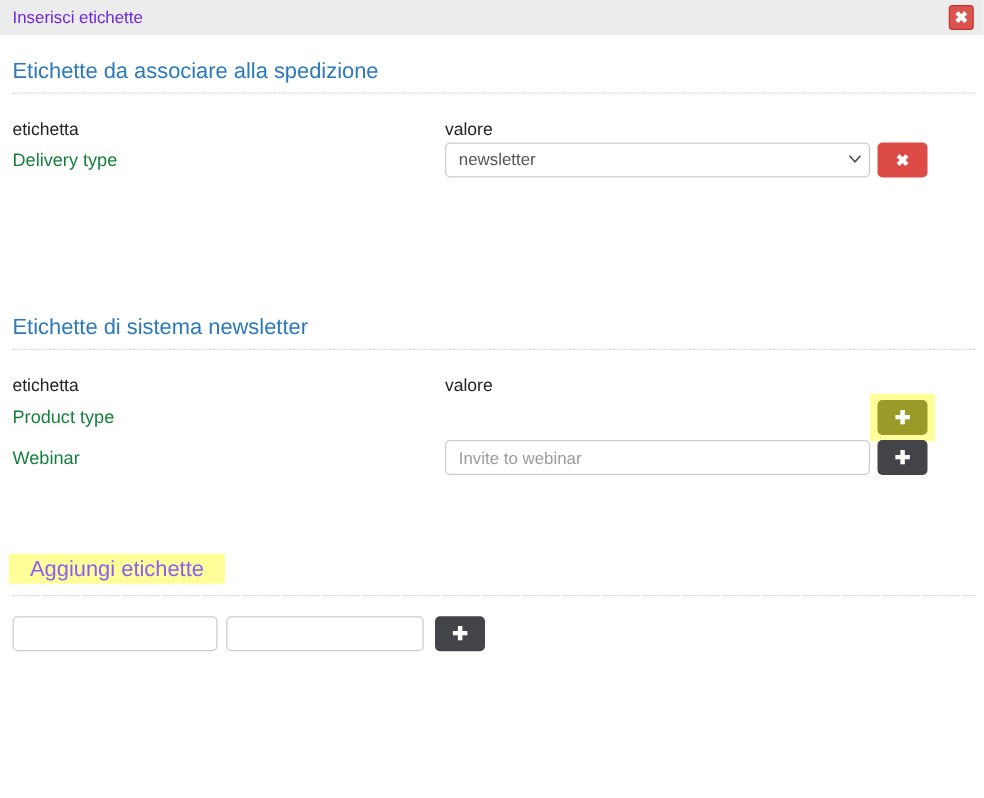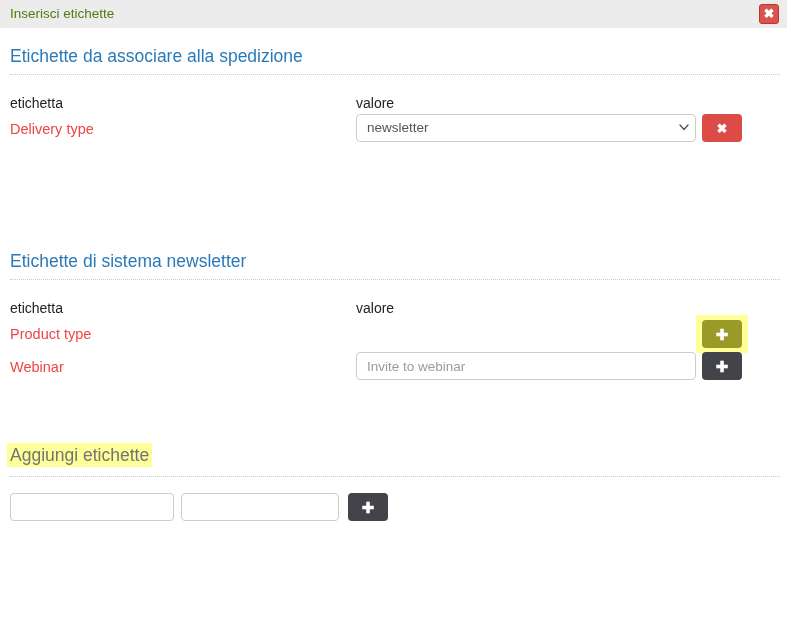--- a/index.html
+++ b/index.html
@@ -23,21 +23,21 @@
     left: 0; top: 0;
     width: 787px;
     height: 28px;
     background: #ececec;
   }
   .titlebar-text {
     position: absolute;
     left: 10px;
     top: 6px;
     font-size: 13.5px;
-    color: #4d7c0f;
+    color: #6d28d9;
     line-height: 16px;
   }
   .close-btn {
     position: absolute;
     right: 8px;
     top: 4px;
     width: 20px;
     height: 20px;
     background: #d9534f;
     border: 1px solid #c9302c;
@@ -64,22 +64,22 @@
     position: absolute;
     left: 10px;
     font-size: 17.5px;
     color: #2a7ab9;
     font-weight: normal;
     line-height: 22px;
     white-space: nowrap;
   }
   .section-title.hl {
     background: #ffff99;
-    color: #737373;
-    padding: 1px 3px;
+    color: #8b5cf6;
+    padding: 1px 17px;
     left: 7px;
   }
 
   .divider {
     position: absolute;
     left: 10px;
     width: 770px;
     height: 0;
     border-top: 1px dotted #cccccc;
   }
@@ -88,21 +88,21 @@
     position: absolute;
     font-weight: normal;
     font-size: 14px;
     color: #222222;
     line-height: 18px;
   }
 
   .row-label {
     position: absolute;
     font-size: 14.5px;
-    color: #ef4444;
+    color: #15803d;
     line-height: 20px;
     white-space: nowrap;
   }
 
   
   .select-ctl, .text-ctl {
     position: absolute;
     box-sizing: border-box;
     height: 28px;
     border: 1px solid #cccccc;

